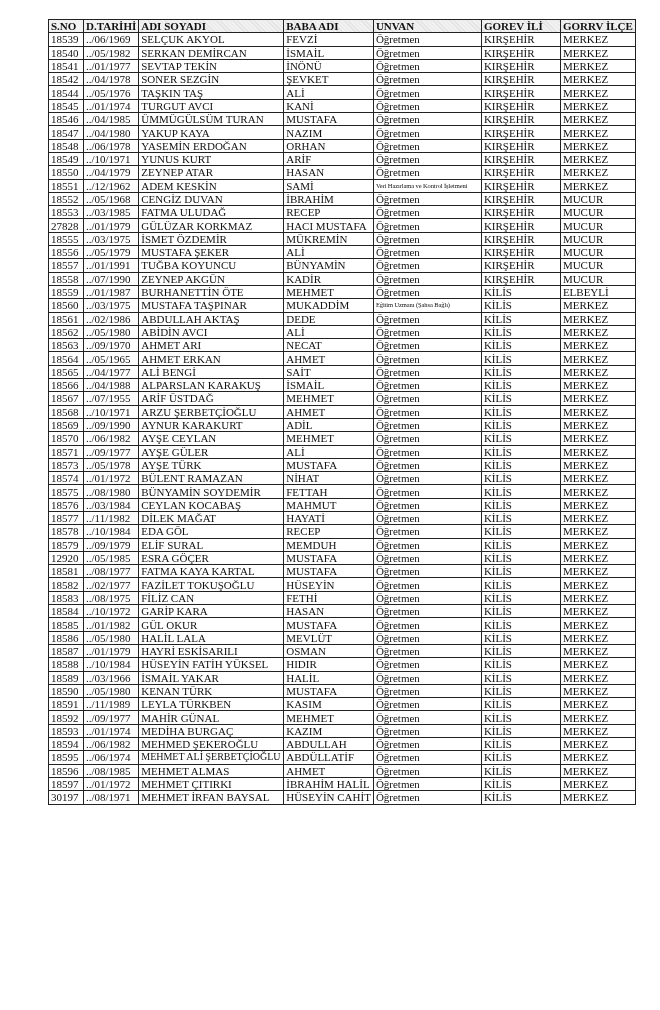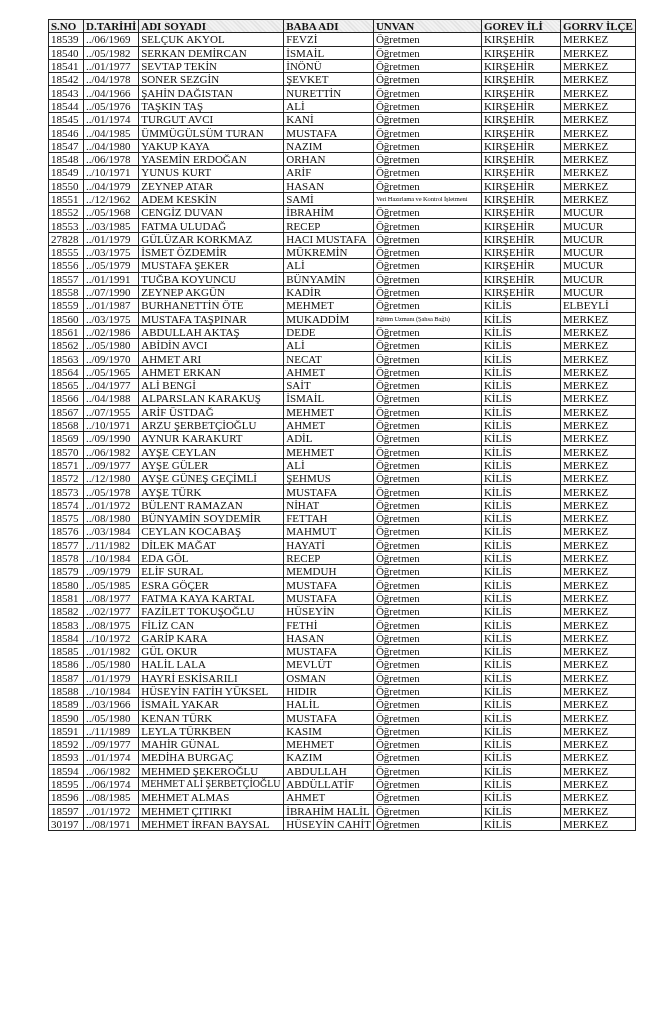--- a/index.html
+++ b/index.html
@@ -66,29 +66,20 @@
         <tr>
           <td class="c-sno">18542</td>
           <td class="c-date">../04/1978</td>
           <td class="c-name">SONER SEZGİN</td>
           <td class="c-father">ŞEVKET</td>
           <td class="c-title">Öğretmen</td>
           <td class="c-city">KIRŞEHİR</td>
           <td class="c-district">MERKEZ</td>
         </tr>
         <tr>
-          <td class="c-sno">18543</td>
-          <td class="c-date">../04/1966</td>
-          <td class="c-name">ŞAHİN DAĞISTAN</td>
-          <td class="c-father">NURETTİN</td>
-          <td class="c-title">Öğretmen</td>
-          <td class="c-city">KIRŞEHİR</td>
-          <td class="c-district">MERKEZ</td>
-        </tr>
-        <tr>
           <td class="c-sno">18544</td>
           <td class="c-date">../05/1976</td>
           <td class="c-name">TAŞKIN TAŞ</td>
           <td class="c-father">ALİ</td>
           <td class="c-title">Öğretmen</td>
           <td class="c-city">KIRŞEHİR</td>
           <td class="c-district">MERKEZ</td>
         </tr>
         <tr>
           <td class="c-sno">18545</td>
@@ -327,29 +318,20 @@
         <tr>
           <td class="c-sno">18571</td>
           <td class="c-date">../09/1977</td>
           <td class="c-name">AYŞE GÜLER</td>
           <td class="c-father">ALİ</td>
           <td class="c-title">Öğretmen</td>
           <td class="c-city">KİLİS</td>
           <td class="c-district">MERKEZ</td>
         </tr>
         <tr>
-          <td class="c-sno">18572</td>
-          <td class="c-date">../12/1980</td>
-          <td class="c-name">AYŞE GÜNEŞ GEÇİMLİ</td>
-          <td class="c-father">ŞEHMUS</td>
-          <td class="c-title">Öğretmen</td>
-          <td class="c-city">KİLİS</td>
-          <td class="c-district">MERKEZ</td>
-        </tr>
-        <tr>
           <td class="c-sno">18573</td>
           <td class="c-date">../05/1978</td>
           <td class="c-name">AYŞE TÜRK</td>
           <td class="c-father">MUSTAFA</td>
           <td class="c-title">Öğretmen</td>
           <td class="c-city">KİLİS</td>
           <td class="c-district">MERKEZ</td>
         </tr>
         <tr>
           <td class="c-sno">18574</td>
@@ -399,21 +381,21 @@
         <tr>
           <td class="c-sno">18579</td>
           <td class="c-date">../09/1979</td>
           <td class="c-name">ELİF SURAL</td>
           <td class="c-father">MEMDUH</td>
           <td class="c-title">Öğretmen</td>
           <td class="c-city">KİLİS</td>
           <td class="c-district">MERKEZ</td>
         </tr>
         <tr>
-          <td class="c-sno">18580</td>
+          <td class="c-sno">12920</td>
           <td class="c-date">../05/1985</td>
           <td class="c-name">ESRA GÖÇER</td>
           <td class="c-father">MUSTAFA</td>
           <td class="c-title">Öğretmen</td>
           <td class="c-city">KİLİS</td>
           <td class="c-district">MERKEZ</td>
         </tr>
         <tr>
           <td class="c-sno">18581</td>
           <td class="c-date">../08/1977</td>

